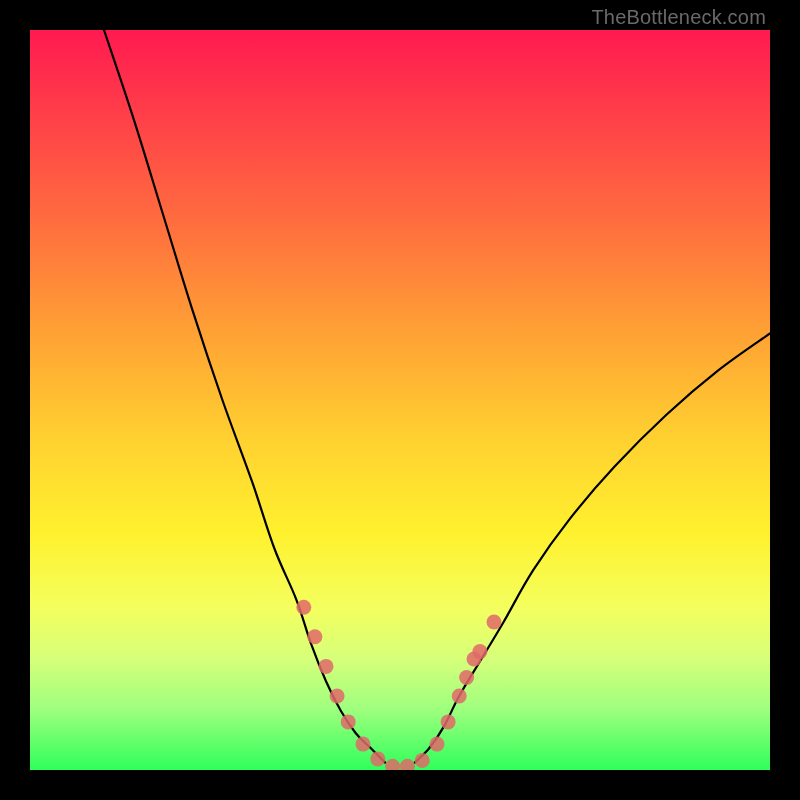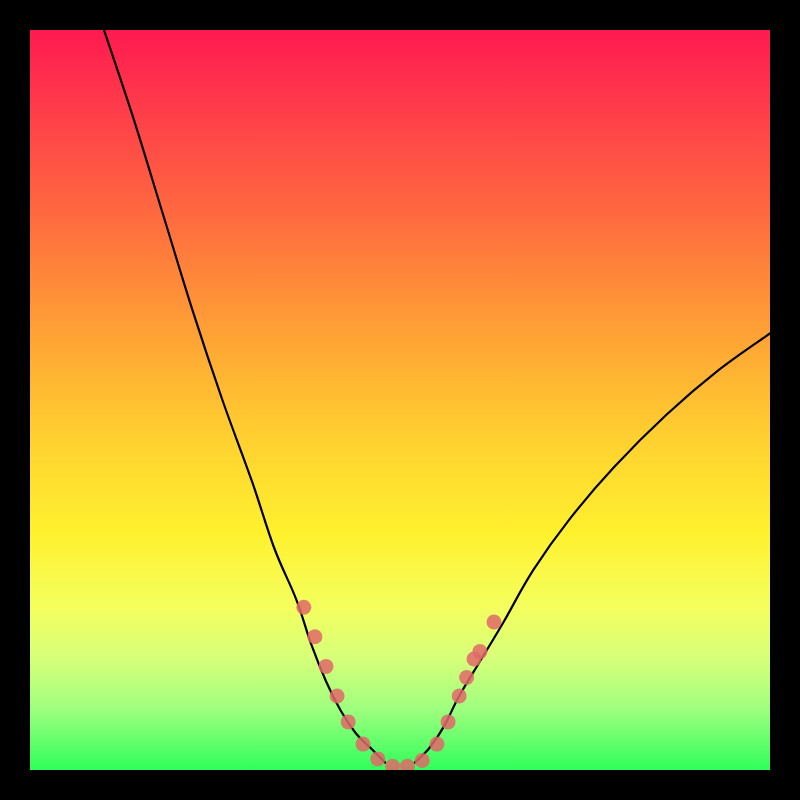--- a/index.html
+++ b/index.html
@@ -82,13 +82,14 @@
         <circle cx="392.20000000000005" cy="730.38" r="7.5" fill="#e06868" fill-opacity="0.85"></circle>
         <circle cx="407.00000000000006" cy="714.1" r="7.5" fill="#e06868" fill-opacity="0.85"></circle>
         <circle cx="418.09999999999997" cy="691.9" r="7.5" fill="#e06868" fill-opacity="0.85"></circle>
         <circle cx="429.2" cy="666" r="7.5" fill="#e06868" fill-opacity="0.85"></circle>
         <circle cx="436.59999999999997" cy="647.5" r="7.5" fill="#e06868" fill-opacity="0.85"></circle>
         <circle cx="444" cy="629" r="7.5" fill="#e06868" fill-opacity="0.85"></circle>
         <circle cx="449.92" cy="621.6" r="7.5" fill="#e06868" fill-opacity="0.85"></circle>
         <circle cx="463.98" cy="592" r="7.5" fill="#e06868" fill-opacity="0.85"></circle>
       </svg>
   </div>
+  <div class="watermark">TheBottleneck.com</div>
 </div>
 
 </body></html>

